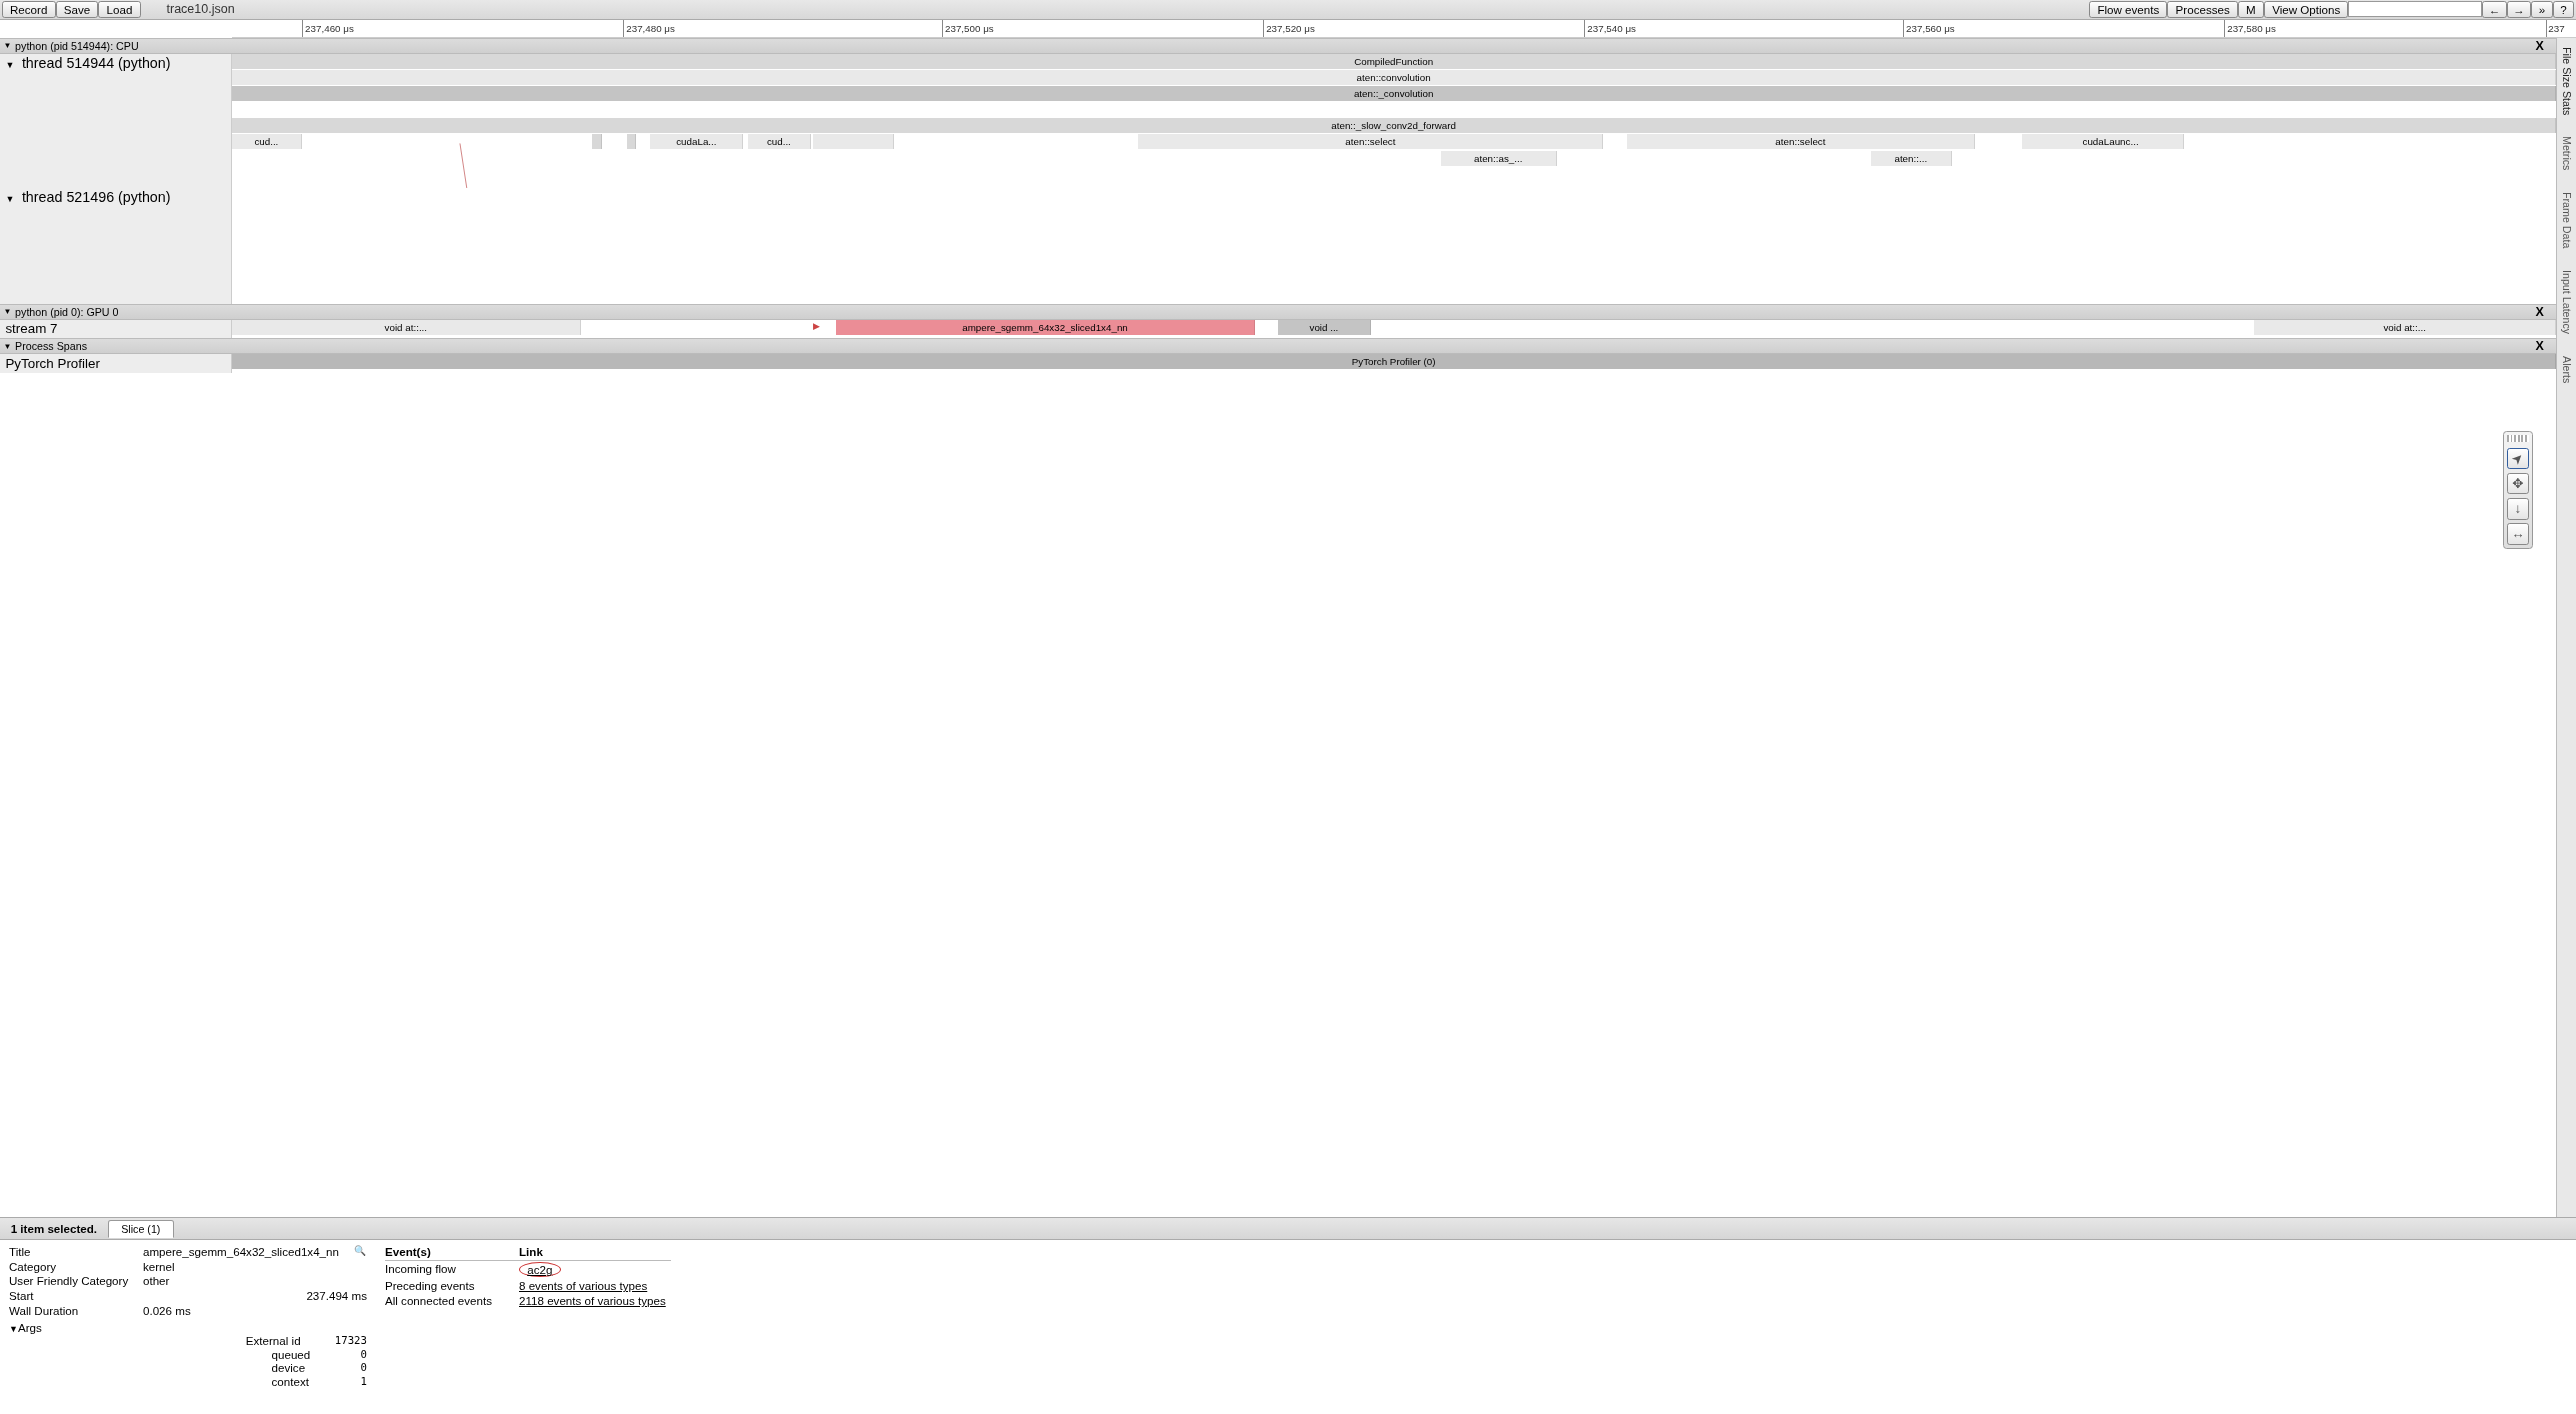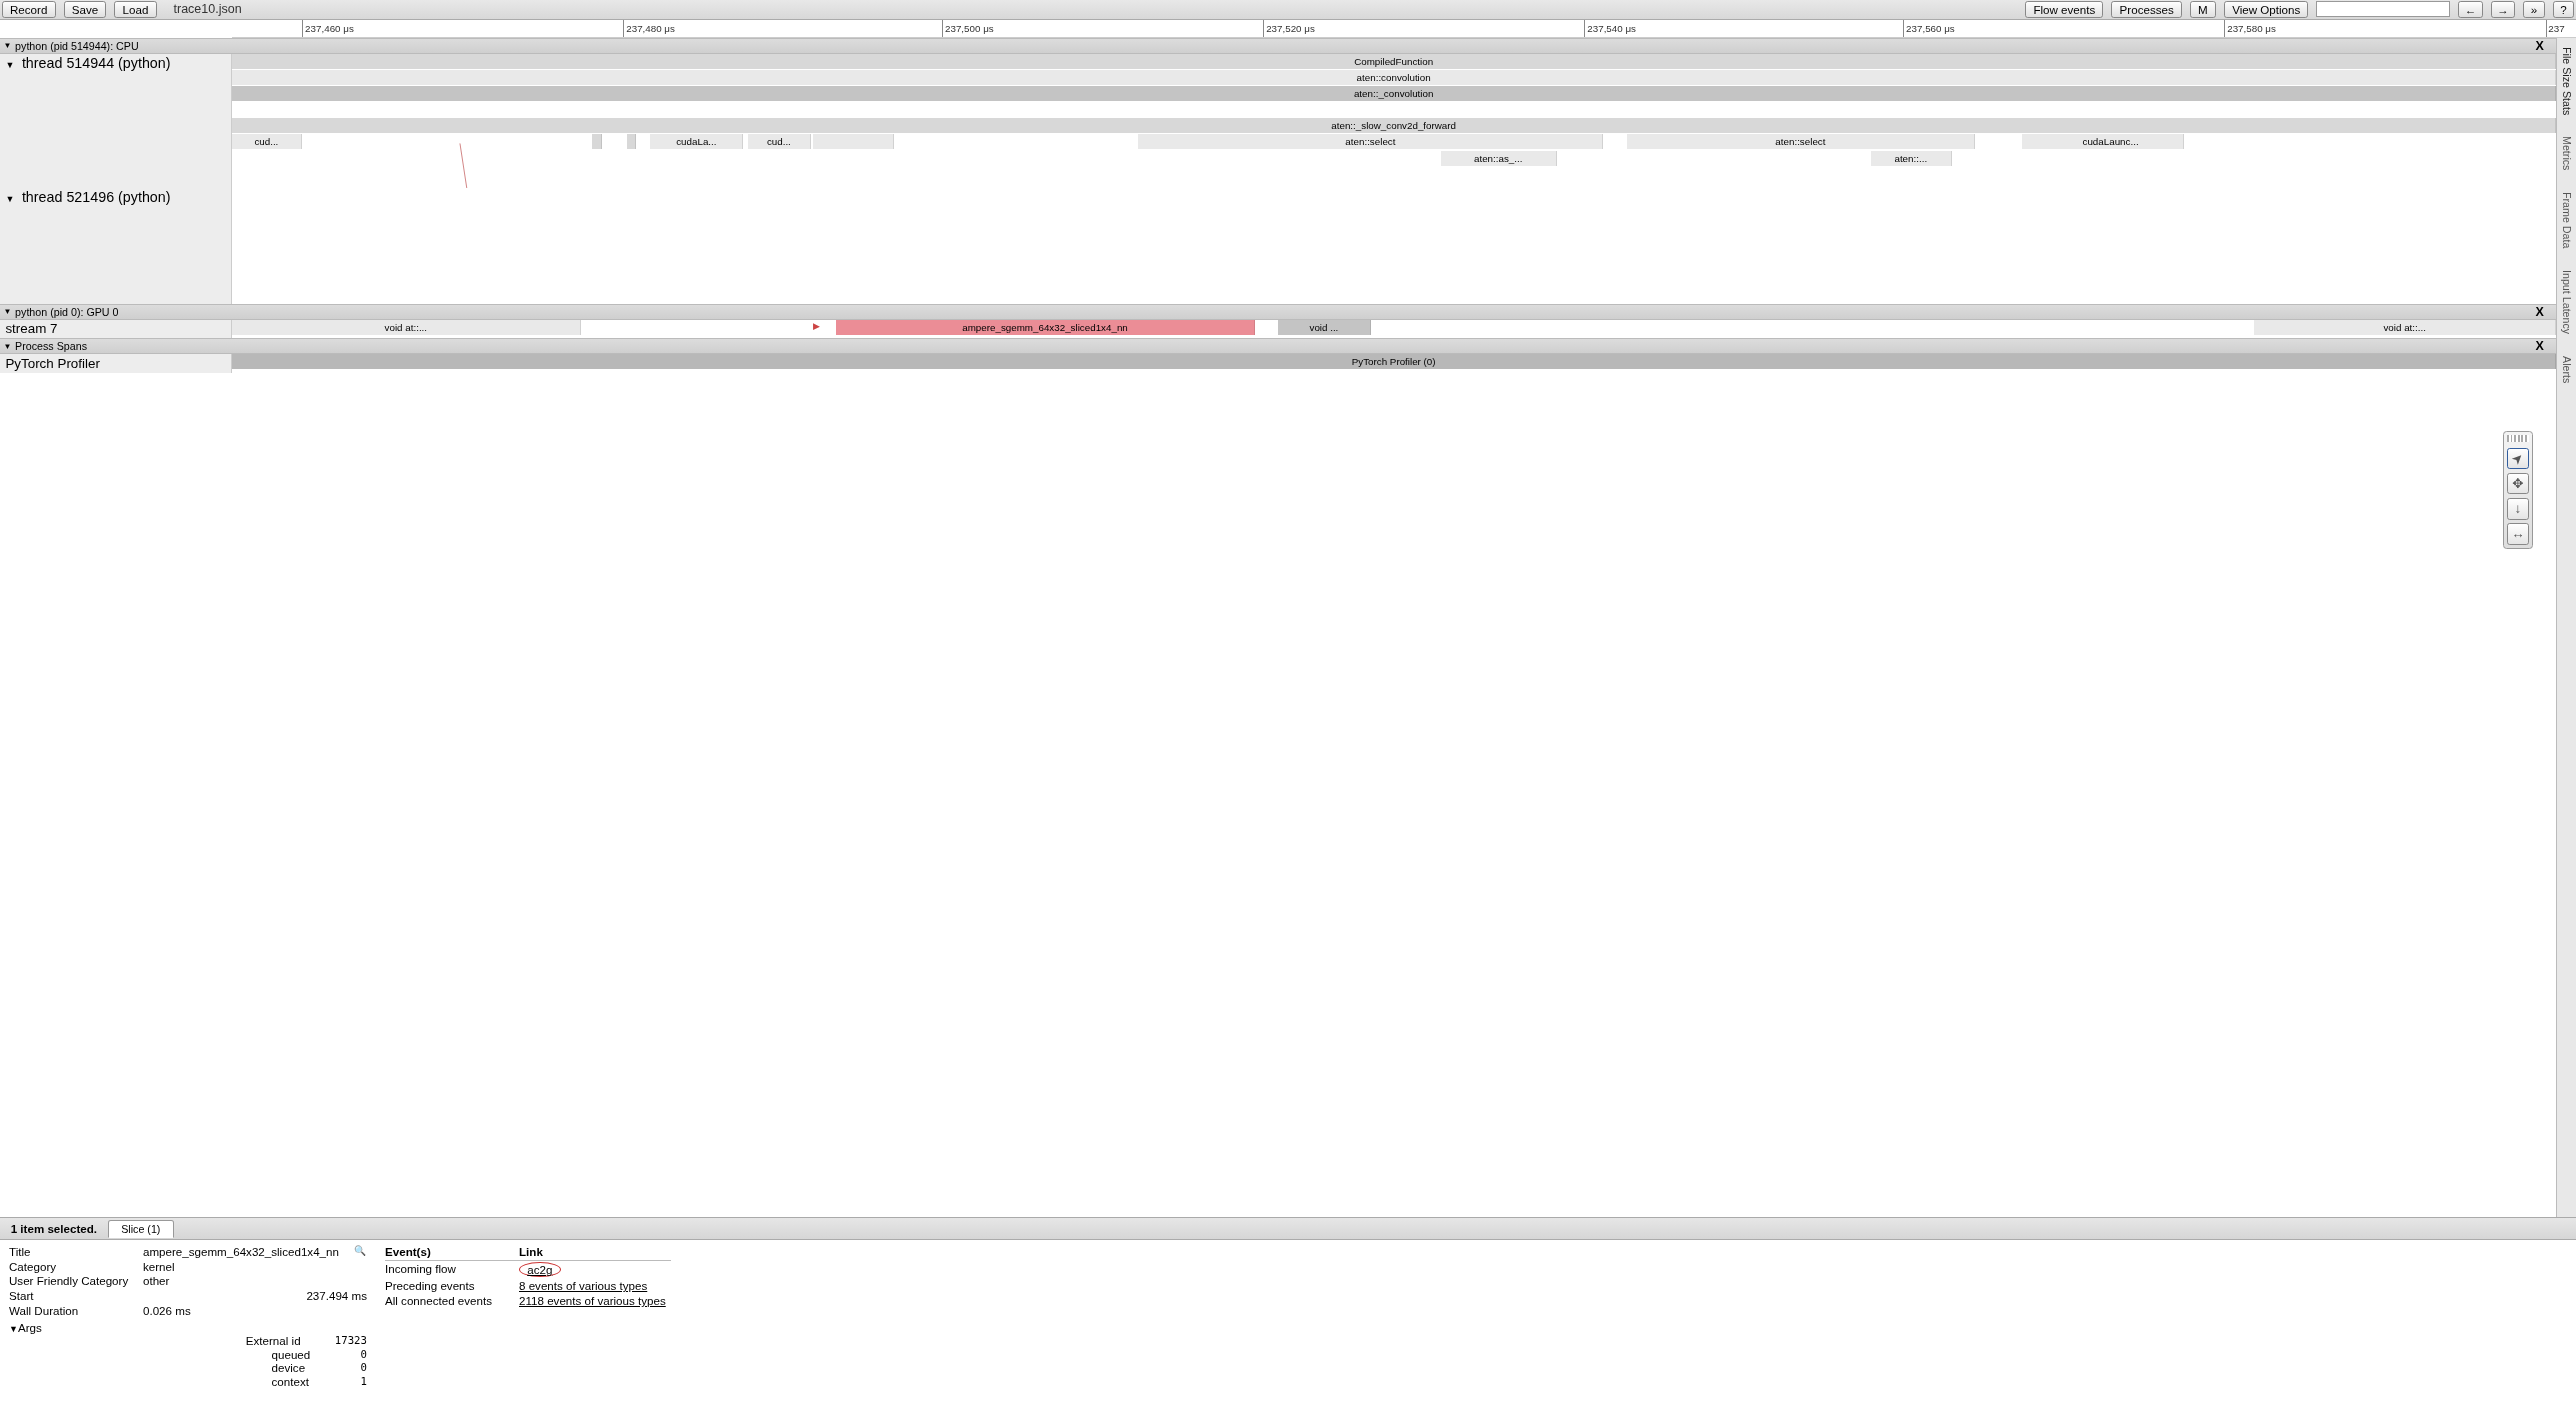--- a/index.html
+++ b/index.html
@@ -13,31 +13,31 @@
 .root { display: flex; flex-direction: column; height: 100vh; width: 100vw; }
 
 
 .toolbar {
   display: flex;
   align-items: center;
   background: linear-gradient(#e8e8e8, #d8d8d8);
   border-bottom: 0.9px solid #aaa;
   height: 19.7px;
   padding: 0 1.8px;
-  gap: 8px;
+  gap: 0;
 }
 .toolbar button, .toolbar .sqbtn {
   background: linear-gradient(#fefefe, #e0e0e0);
   border: 0.9px solid #888;
   border-radius: 2.7px;
   padding: 0.9px 7.2px;
   font-size: 11.6px;
   cursor: pointer;
 }
-.toolbar .filename { margin-left: 9px; color: #333; font-size: 12.5px; }
+.toolbar .filename { margin-left: 26px; color: #333; font-size: 12.5px; }
 .toolbar .spacer { flex: 1; }
 .toolbar .navbtn { padding: 0.9px 5.4px; min-width: 21.5px; }
 .toolbar input.search {
   border: 0.9px solid #999;
   height: 16px;
   width: 134px;
   padding: 0 3.6px;
 }
 
 

